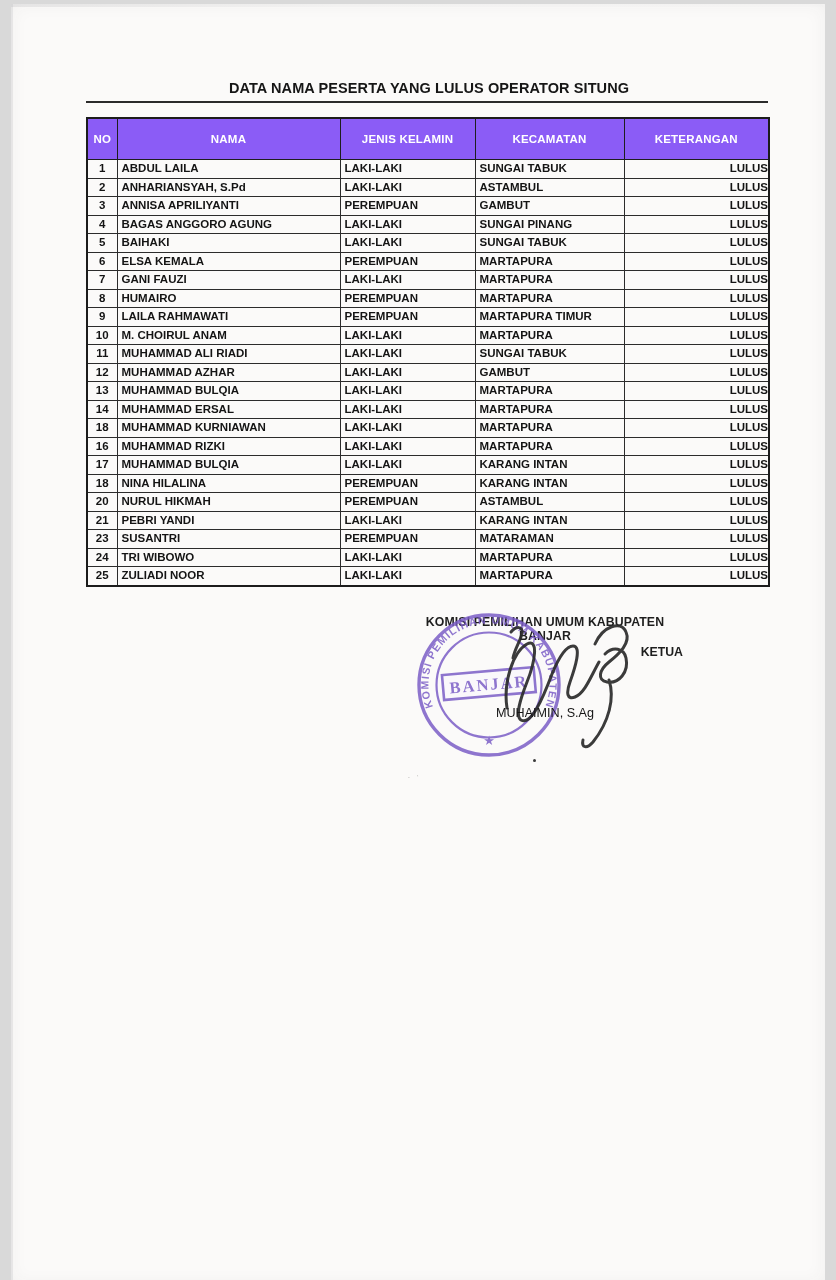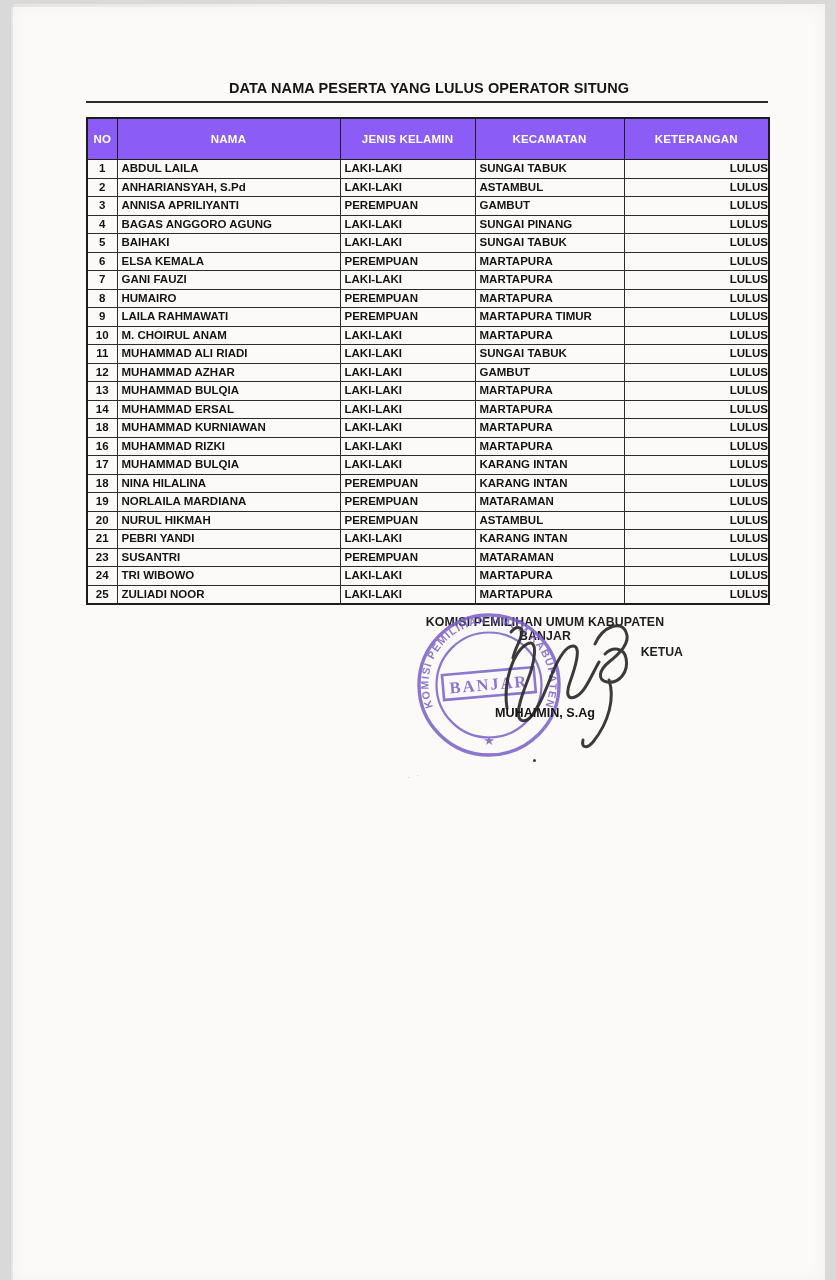--- a/index.html
+++ b/index.html
@@ -54,21 +54,21 @@
   table.results tbody tr:nth-child(17) td { box-shadow: 0 2.5px 0 rgba(130,130,130,.5); }
 
   .sig-block {
     position:absolute; left:396px; top:611px; width:276px;
     text-align:center; color:#1e1e1e;
   }
   .sig-org { font-size:12.3px; font-weight:600; letter-spacing:.1px; }
   .sig-role { font-size:12.3px; font-weight:600; margin-top:2px;text-align:right; }
   .sig-name {
     position:absolute; left:396px; top:702px; width:276px;
-    text-align:center; font-size:12.6px; font-weight:700; color:#161616;
+    text-align:center; font-size:12.6px; font-weight:400; color:#161616;
   }
 
   .stamp-svg { position:absolute; left:404px; top:605px; opacity:.84; }
   .signature-svg { position:absolute; left:458px; top:606px; }
 
   .speck-dot {
     position:absolute; left:522px; top:755px; width:3px; height:3px;
     border-radius:50%; background:#3a3a3a;
   }
   .speck-marks {
@@ -224,27 +224,20 @@
           <td>LULUS</td>
         </tr>
         <tr>
           <td>18</td>
           <td>NINA HILALINA</td>
           <td>PEREMPUAN</td>
           <td>KARANG INTAN</td>
           <td>LULUS</td>
         </tr>
         <tr>
-          <td>19</td>
-          <td>NORLAILA MARDIANA</td>
-          <td>PEREMPUAN</td>
-          <td>MATARAMAN</td>
-          <td>LULUS</td>
-        </tr>
-        <tr>
           <td>20</td>
           <td>NURUL HIKMAH</td>
           <td>PEREMPUAN</td>
           <td>ASTAMBUL</td>
           <td>LULUS</td>
         </tr>
         <tr>
           <td>21</td>
           <td>PEBRI YANDI</td>
           <td>LAKI-LAKI</td>

